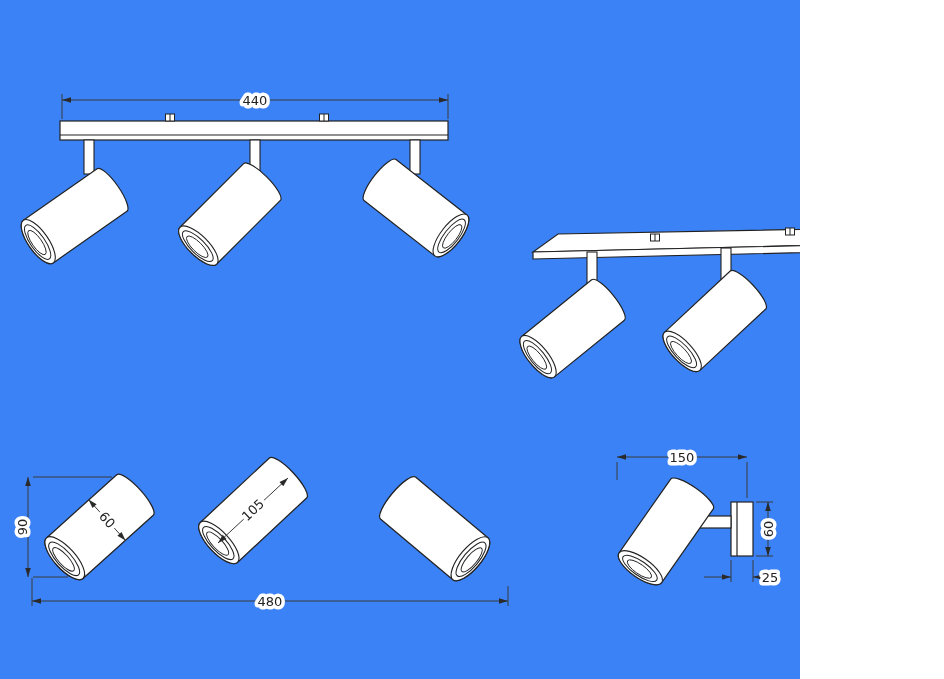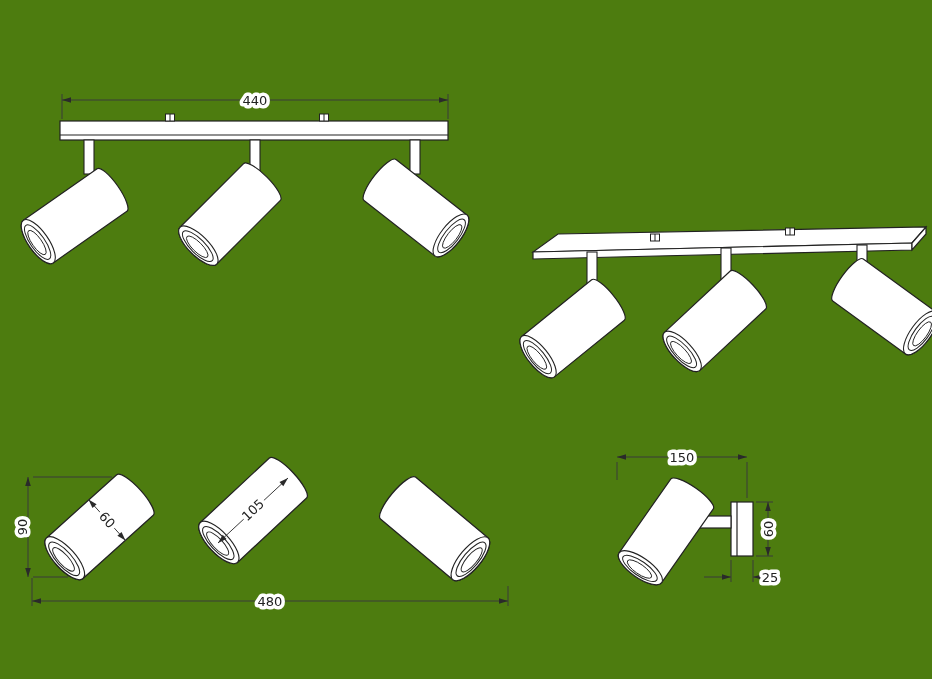--- a/index.html
+++ b/index.html
@@ -1,16 +1,16 @@
 <!DOCTYPE html>
 <html><head>
 <meta charset="utf-8">
 <style>
   html,body{margin:0;padding:0;background:#fff;}
-  .stage{position:relative;width:932px;height:679px;background:#4d7c0f;overflow:hidden;
+  .stage{position:relative;width:800px;height:679px;background:#3b82f6;overflow:hidden;
          font-family:"DejaVu Sans",sans-serif;}
   svg{position:absolute;left:0;top:0;}
   .ln{stroke:#222;stroke-width:1.2;fill:none;}
   .lnf{stroke:#222;stroke-width:1.2;fill:#ffffff;}
   .dim{stroke:#3a3a3a;stroke-width:1;fill:none;}
   .dimtext{font-family:"DejaVu Sans",sans-serif;font-size:13px;fill:#222;
            text-anchor:middle;dominant-baseline:central;
            paint-order:stroke;stroke:#ffffff;stroke-width:7px;stroke-linejoin:round;}
 </style>
 </head>

